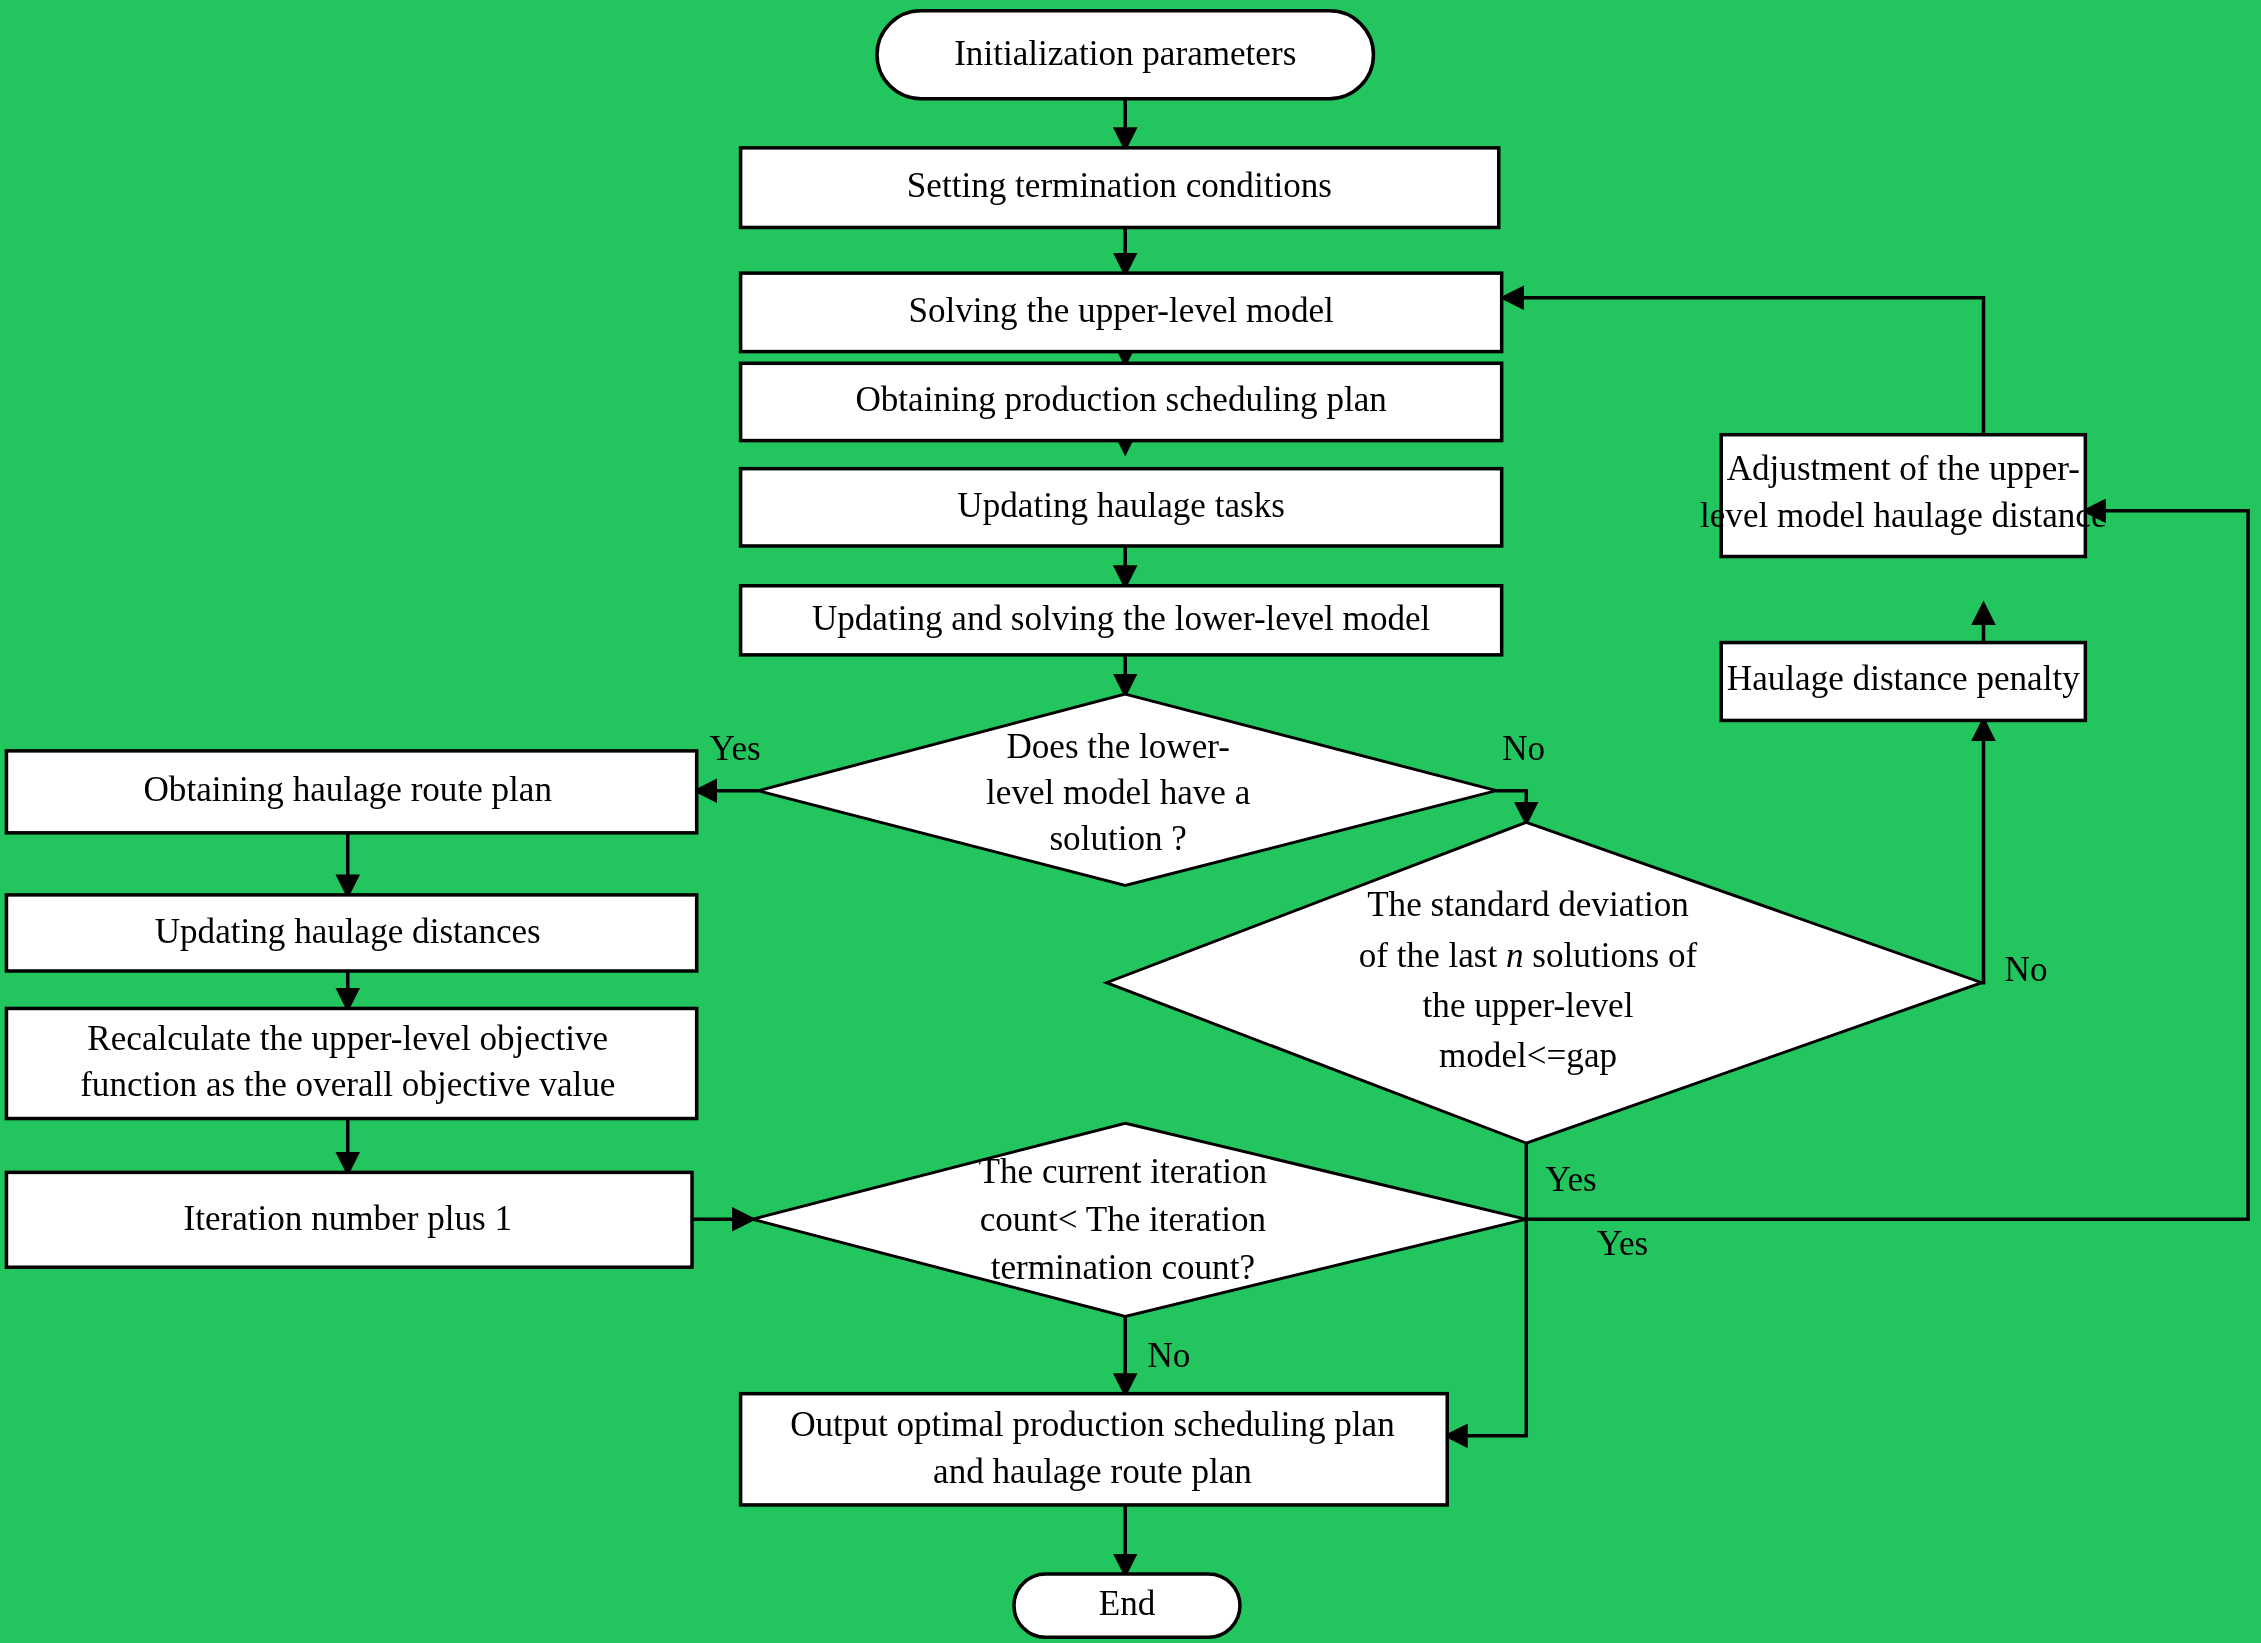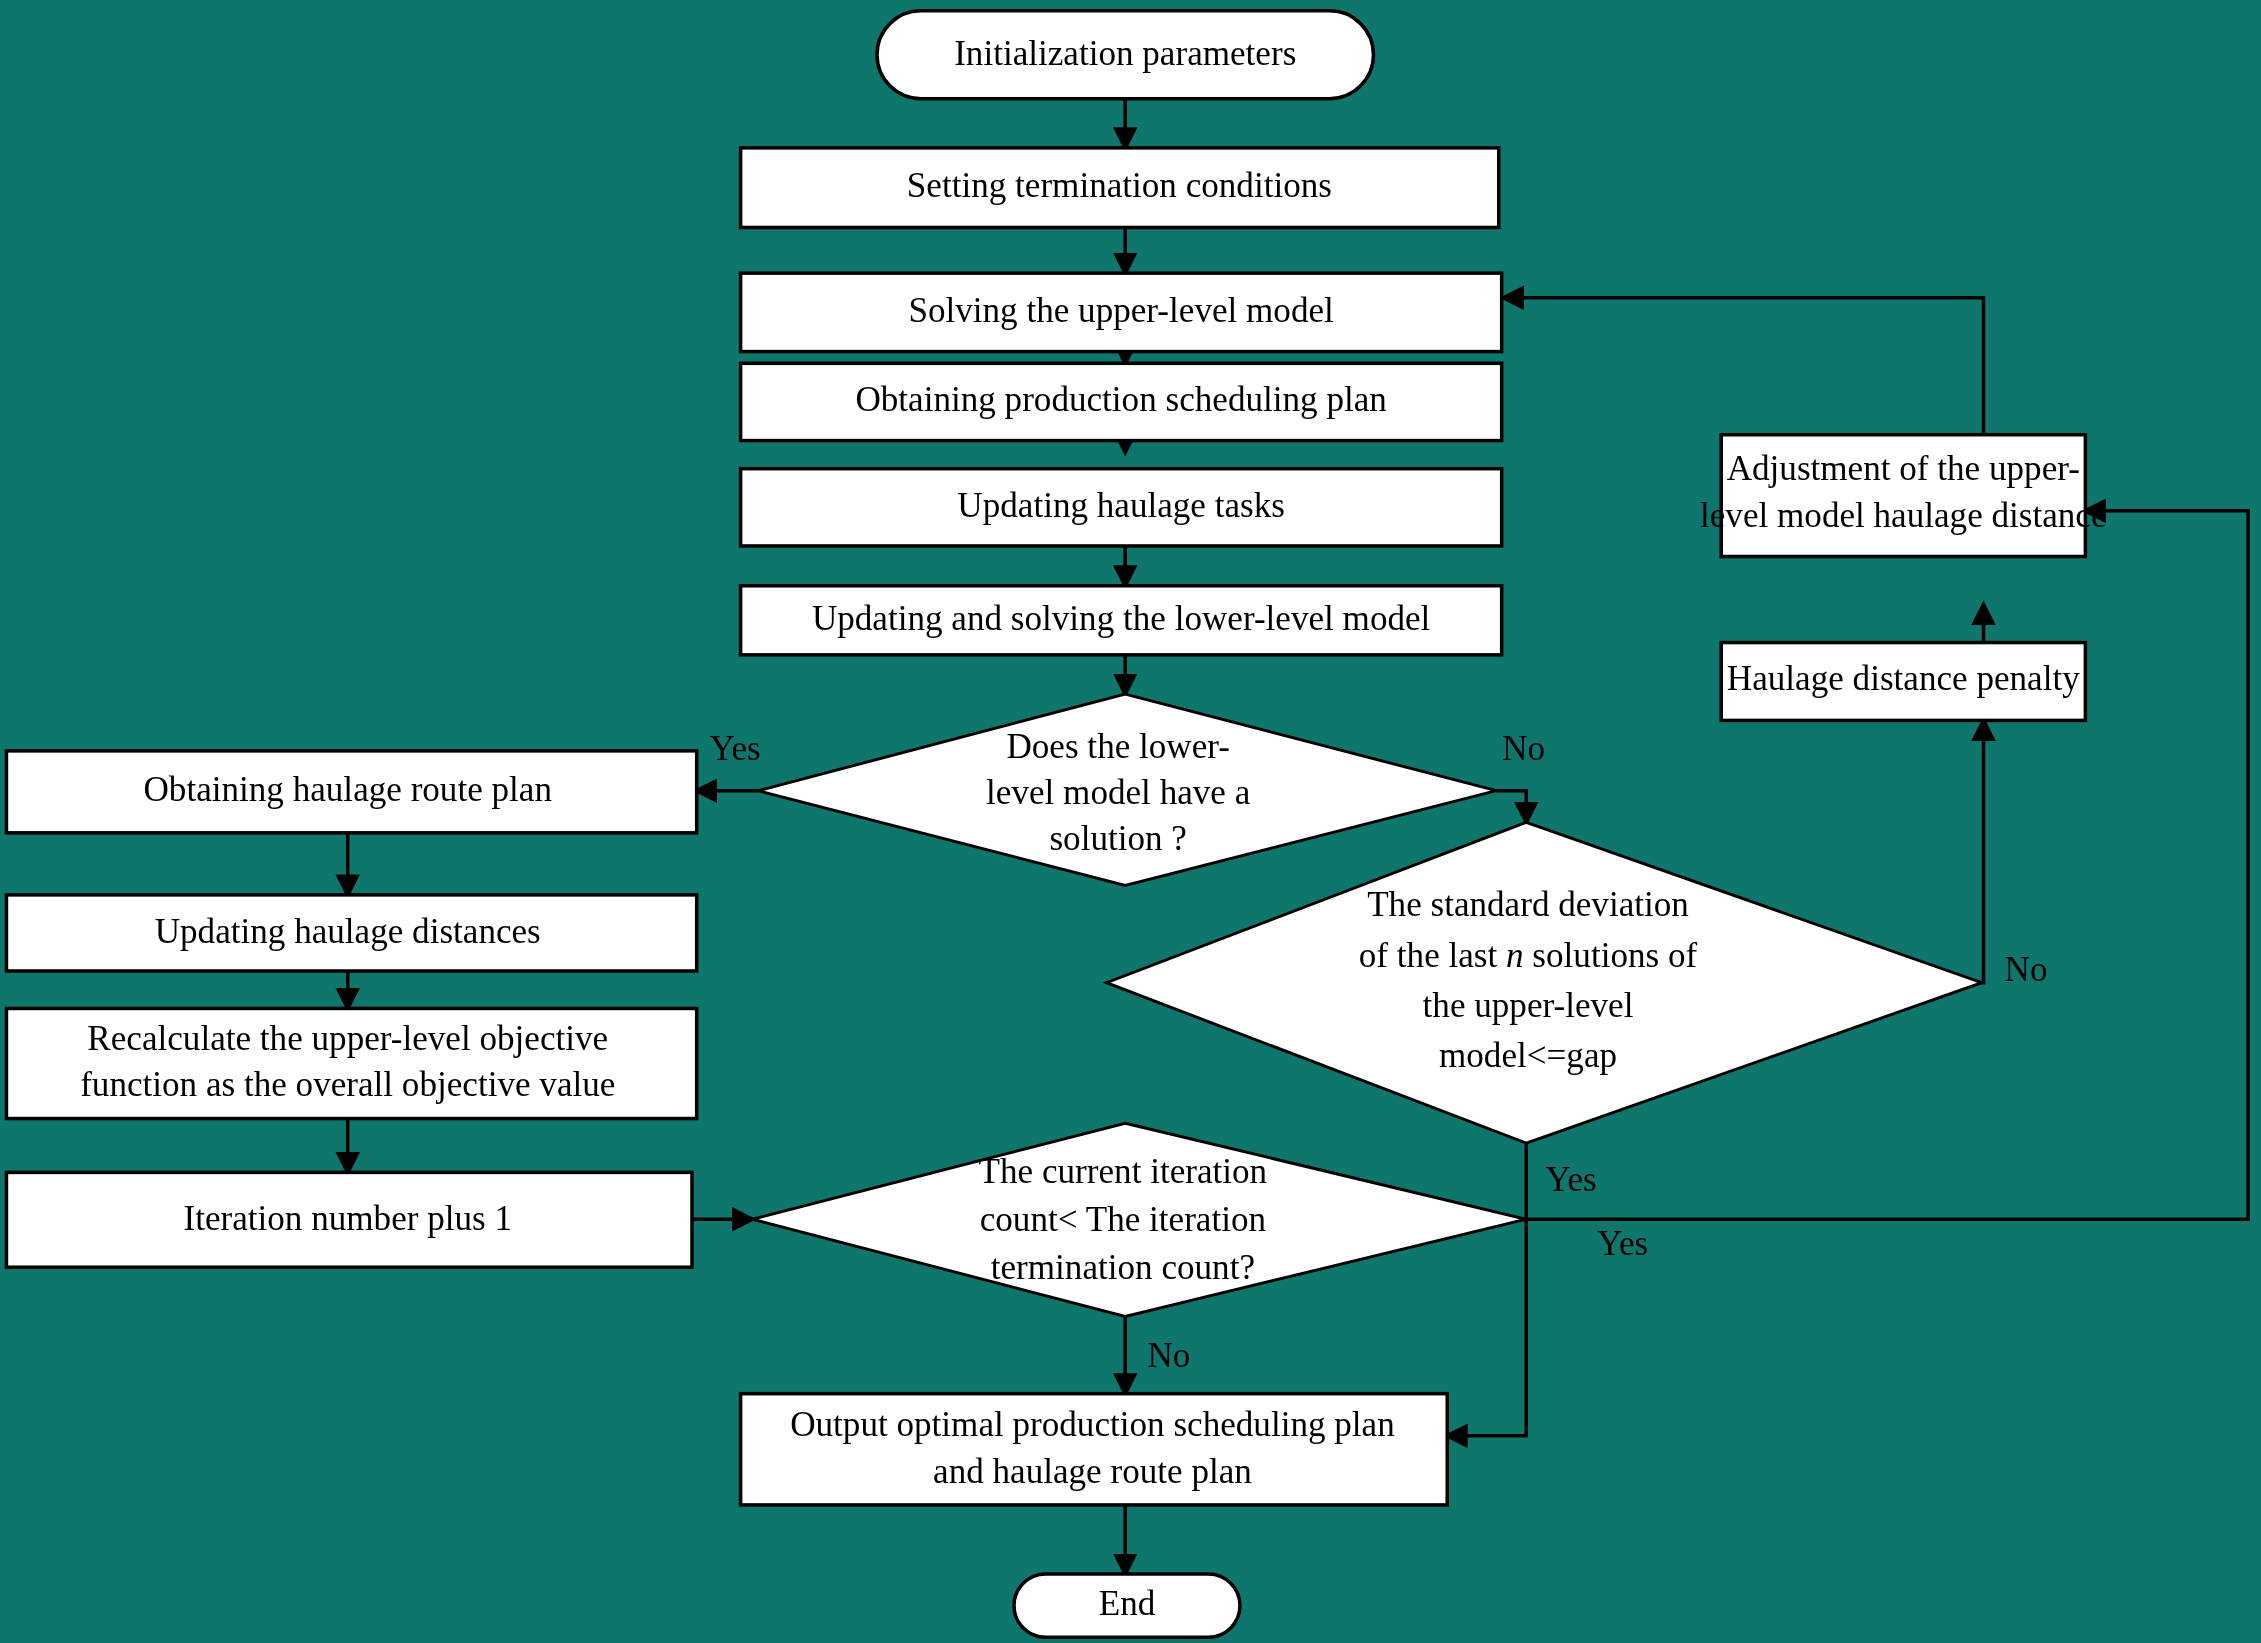--- a/index.html
+++ b/index.html
@@ -1,21 +1,21 @@
 <!DOCTYPE html>
 <html style="font-size:9.4px"><head>
 <meta charset="utf-8">
 <title>Bi-level Model Solution Flowchart</title>
 <style>
   html,body{margin:0;padding:0;background:#ffffff;}
   body{
     font-family:"Liberation Serif","DejaVu Serif",serif;
     width:2261px;height:1644px;overflow:hidden;
   }
-  #flow-root{position:relative;width:2261px;height:1644px;background:#0f766e;}
+  #flow-root{position:relative;width:2261px;height:1644px;background:#22c55e;}
   svg#flow-svg{position:absolute;left:0;top:0;width:2261px;height:1644px;display:block;}
   .shape-fill{fill:#ffffff;stroke:#000000;stroke-width:6;}
   .shape-fill-thin{fill:#ffffff;stroke:#000000;stroke-width:5;}
   .conn{stroke:#000000;stroke-width:6;fill:none;}
   text{fill:#000000;font-family:"Liberation Serif","DejaVu Serif",serif;}
   .node-label{font-size:60px;text-anchor:middle;dominant-baseline:middle;}
   .edge-label{font-size:60px;text-anchor:start;dominant-baseline:middle;}
   .ital{font-style:italic;}
 </style>
 </head>

